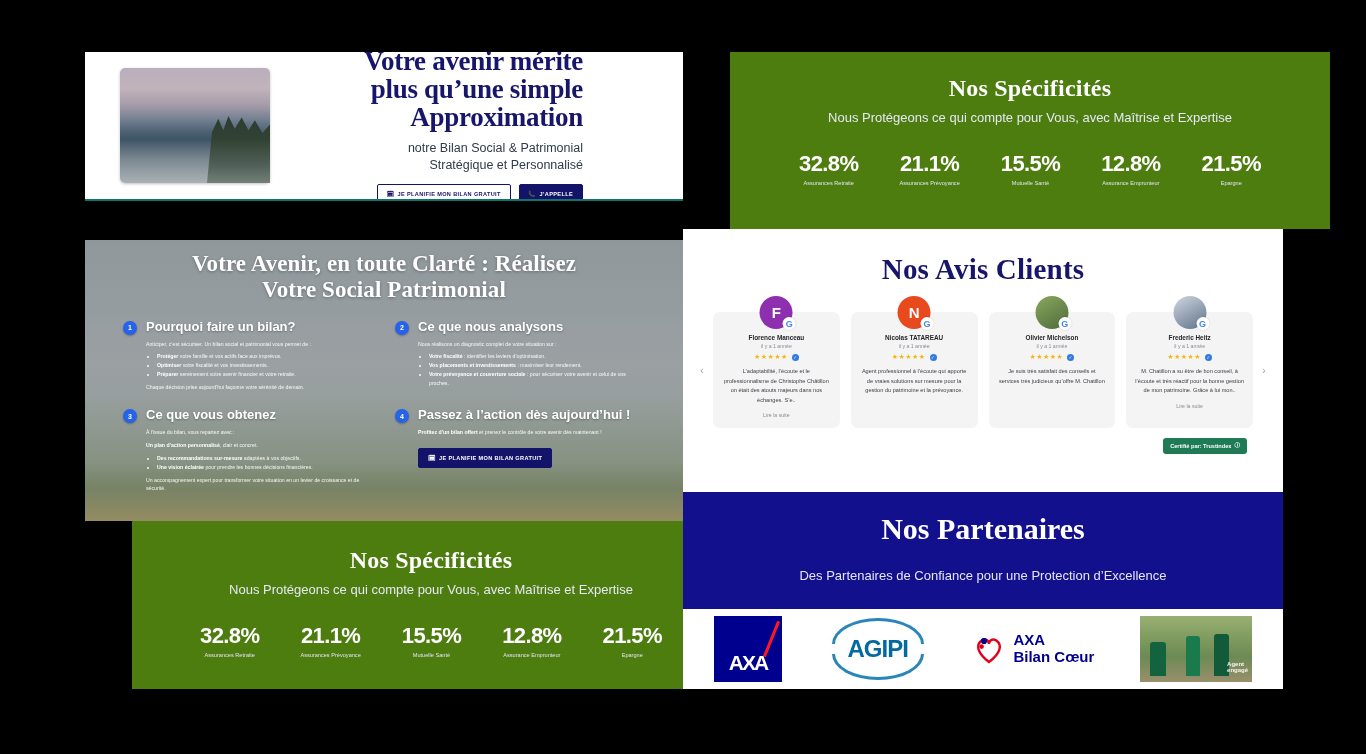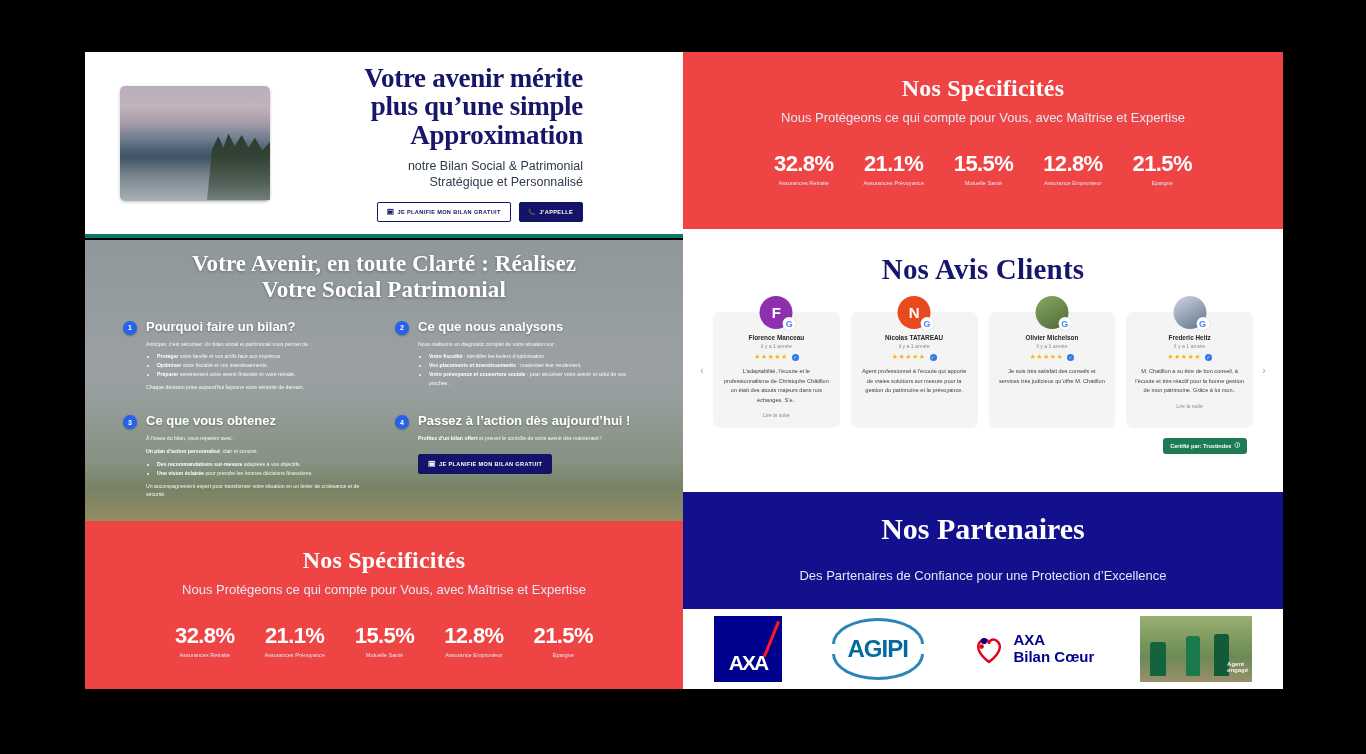--- a/index.html
+++ b/index.html
@@ -10,23 +10,23 @@
     font-family: "Liberation Sans", sans-serif;
     overflow: hidden;
   }
   .stage { position: relative; width: 1366px; height: 754px; background: #000; }
 
   
   .panel { position: absolute; overflow: hidden; }
 
   
   #hero {
-    left: 85px; top: 52px; width: 598px; height: 186px;
+    left: 85px; top: 52px; width: 598px; height: 149px;
     background: #ffffff;
-    border-bottom: 4px solid #0f766e;
+    border-bottom: 2px solid #0f766e;
   }
   .hero-inner { display: flex; height: 100%; align-items: center; }
   .hero-photo {
     width: 150px; height: 115px; margin-left: 35px; border-radius: 5px;
     background:
       linear-gradient(to bottom,
         #b9aebc 0%, #c2b3bb 18%, #a39aa9 33%,
         #6e7d8e 46%, #4f6274 55%, #3c5466 62%,
         #5c6c79 70%, #7d8a93 80%, #97a1a7 92%, #a9b1b5 100%);
       position: relative;
@@ -73,21 +73,21 @@
   .bilan-h {
     position: relative; z-index: 2;
     text-align: center; color: #fff; padding-top: 11px;
     font-family: "Liberation Serif", serif; font-weight: bold;
     font-size: 23px; line-height: 1.12; letter-spacing: .1px;
     text-shadow: 0 1px 3px rgba(40,45,50,.45);
   }
   .bilan-grid {
     position: relative; z-index: 2;
     display: grid; grid-template-columns: 1fr 1fr;
-    gap: 18px 22px; padding: 16px 38px 0 38px;
+    gap: 12px 22px; padding: 16px 38px 0 38px;
   }
   .bcard { color: #fff; }
   .bcard-head { display: flex; align-items: flex-start; gap: 9px; }
   .bnum {
     flex: 0 0 auto; width: 14px; height: 14px; border-radius: 50%;
     background: #2563eb; color: #fff; font-size: 7px; font-weight: bold;
     display: flex; align-items: center; justify-content: center;
     margin-top: 2px; box-shadow: 0 1px 2px rgba(0,0,0,.3);
   }
   .bcard-title {
@@ -95,27 +95,27 @@
     text-shadow: 0 1px 2px rgba(40,45,50,.4);
   }
   .bcard-body { padding-left: 23px; margin-top: 5px; }
   .bp { font-size: 5.2px; line-height: 1.65; color: rgba(255,255,255,.93); margin-bottom: 4px; }
   .blist { list-style: disc; padding-left: 11px; margin: 2px 0 4px 0; }
   .blist li { font-size: 5.2px; line-height: 1.72; color: rgba(255,255,255,.93); }
   .blist b, .bp b { font-weight: bold; color: #fff; }
   .bcta { margin-top: 9px; }
 
   
-  .spec { background: #ef4444; color: #fff; text-align: center; }
+  .spec { background: #4d7c0f; color: #fff; text-align: center; margin-left: 47px; }
   .spec-title {
     font-family: "Liberation Serif", serif; font-weight: bold;
     font-size: 24px; letter-spacing: .2px;
   }
   .spec-sub { font-size: 13px; color: #e6e8f5; margin-top: 8px; }
-  .spec-stats { display: flex; justify-content: center; gap: 30px; margin-top: 26px; }
+  .spec-stats { display: flex; justify-content: center; gap: 41px; margin-top: 26px; }
   .stat-v { font-size: 22px; font-weight: bold; letter-spacing: -.6px; }
   .stat-l { font-size: 5.6px; color: #e2e5f4; margin-top: 3px; }
 
   #specLeft  { left: 85px; top: 521px; width: 598px; height: 168px; padding-top: 26px; }
   #specRight { left: 683px; top: 52px;  width: 600px; height: 177px; padding-top: 23px; }
 
   
   #avis {
     left: 683px; top: 229px; width: 600px; height: 263px; background: #fff;
   }

